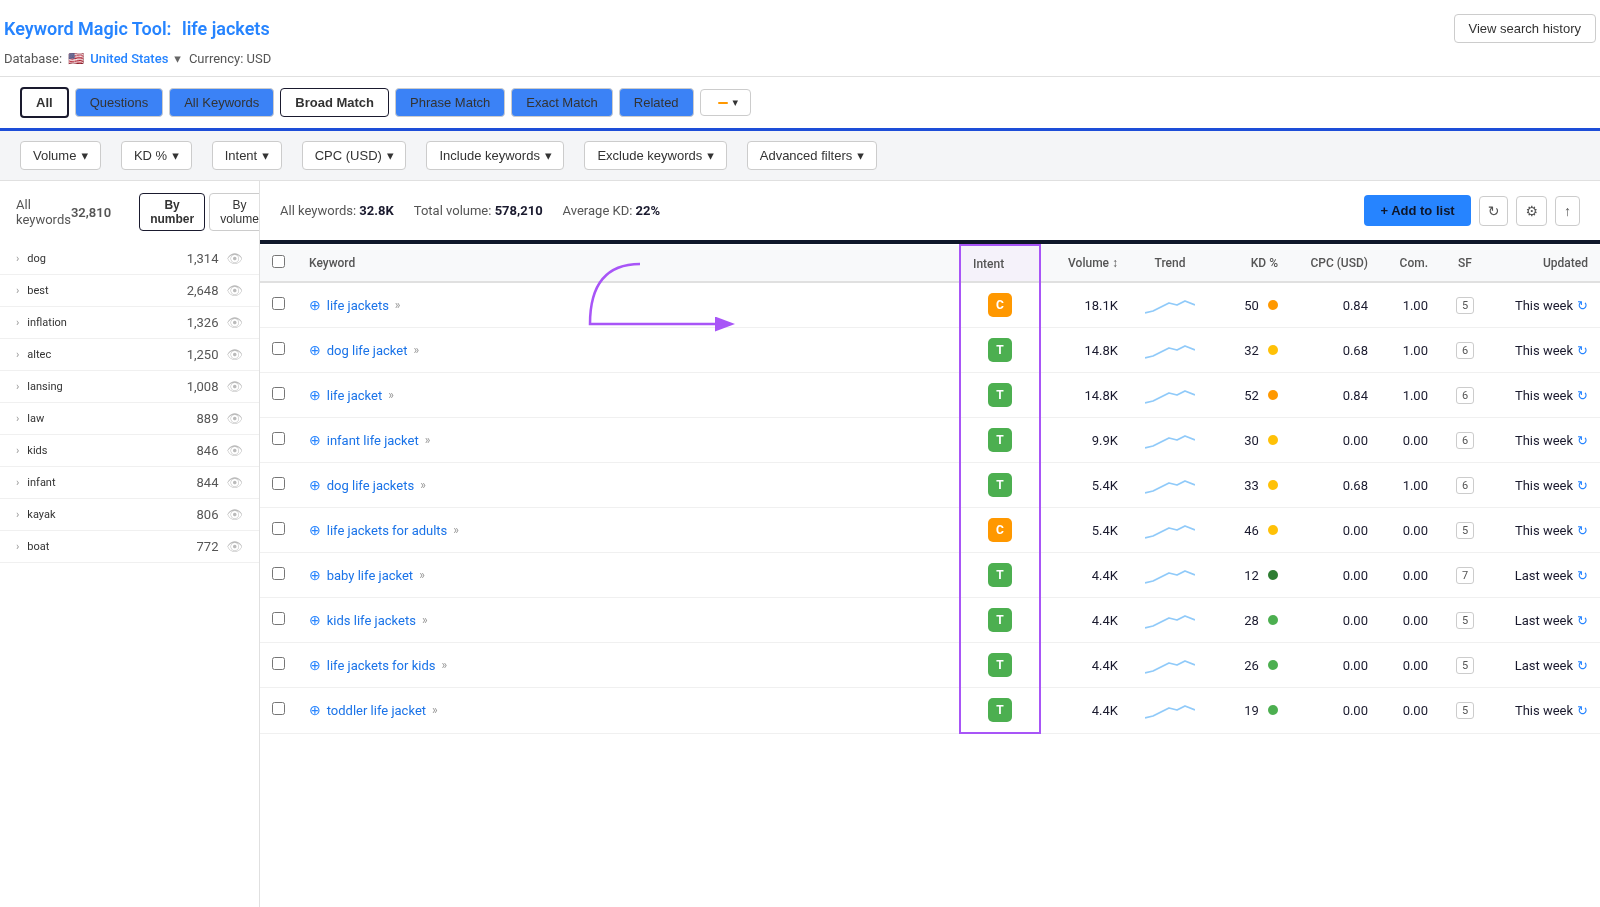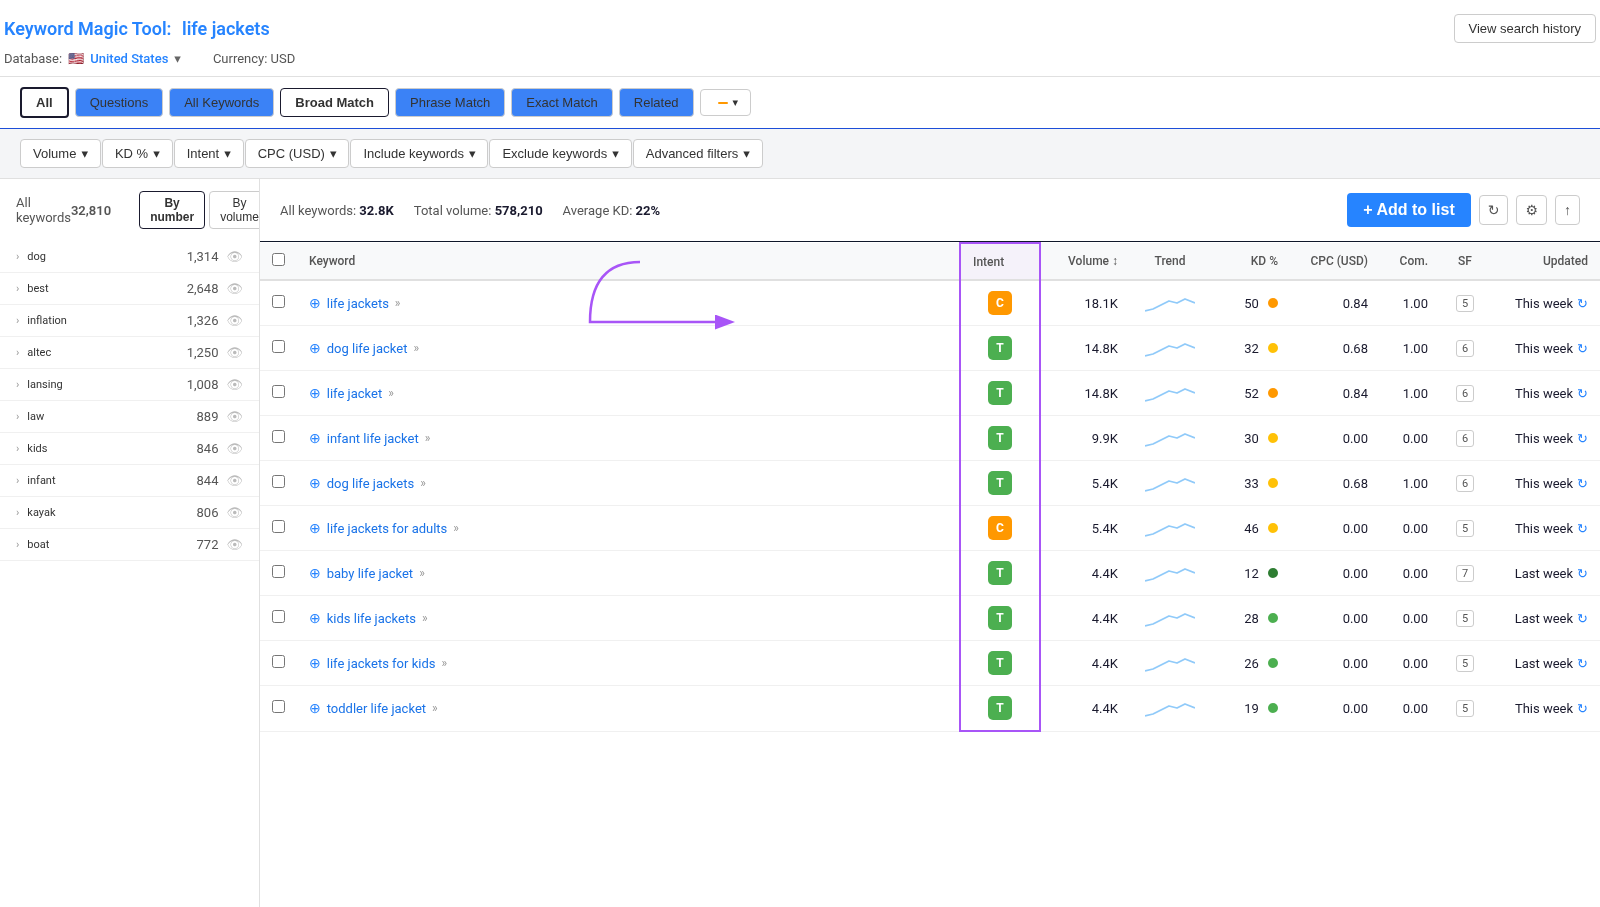--- a/index.html
+++ b/index.html
@@ -6,49 +6,49 @@
     body { font-family: -apple-system, BlinkMacSystemFont, 'Segoe UI', Roboto, sans-serif; background: #f4f5f7; font-size: 13px; color: #1a1a2e; }
 
     .top-bar { background: #fff; padding: 14px 4px 10px; border-bottom: 1px solid #e0e0e0; }
     .title-row { display: flex; align-items: center; justify-content: space-between; margin-bottom: 8px; }
     .title-row h1 { font-size: 18px; font-weight: 600; color: #1a1a2e; }
     .title-row h1 span { color: #2684ff; font-weight: 600; }
     .view-history-btn { border: 1px solid #ccc; background: #fff; padding: 6px 14px; border-radius: 4px; cursor: pointer; font-size: 13px; color: #333; }
     .subtitle-row { display: flex; align-items: center; gap: 6px; font-size: 13px; color: #555; }
     .db-link { color: #2684ff; text-decoration: none; font-weight: 500; }
 
-    .filter-tabs { background: #fff; padding: 10px 20px; border-bottom: 1px solid #1d4ed8; display: flex; align-items: center; gap: 6px; flex-wrap: wrap; }
+    .filter-tabs { background: #fff; padding: 10px 20px; border-bottom: 3px solid #1d4ed8; display: flex; align-items: center; gap: 6px; flex-wrap: wrap; }
     .tab-btn { border: 1px solid #ccc; background: #3b82f6; padding: 6px 14px; border-radius: 4px; cursor: pointer; font-size: 13px; color: #333; font-weight: 400; }
     .tab-btn.active { border: 2px solid #1a1a2e; font-weight: 600; background: #fff; }
     .tab-btn.selected { border: 1px solid #1a1a2e; background: #fff; font-weight: 600; }
     .lang-btn { display: flex; align-items: center; gap: 5px; border: 1px solid #ccc; background: #fff; padding: 6px 12px; border-radius: 4px; cursor: pointer; font-size: 13px; color: #333; }
     .beta-badge { background: #ff9800; color: #fff; font-size: 9px; font-weight: 700; padding: 1px 5px; border-radius: 3px; }
 
-    .filter-row { background: #f4f5f7; padding: 10px 20px; display: flex; gap: 1px; flex-wrap: wrap; border-bottom: 1px solid #e0e0e0; }
+    .filter-row { background: #f4f5f7; padding: 10px 20px; display: flex; gap: 20px; flex-wrap: wrap; border-bottom: 1px solid #e0e0e0; }
     .filter-btn { display: flex; align-items: center; gap: 5px; border: 1px solid #ccc; background: #fff; padding: 6px 12px; border-radius: 4px; cursor: pointer; font-size: 13px; color: #333; }
 
     .main-content { display: flex; height: calc(907px - 160px); }
 
     .sidebar { width: 260px; background: #fff; border-right: 1px solid #e0e0e0; overflow-y: auto; flex-shrink: 0; }
     .sidebar-header { padding: 12px 16px; display: flex; justify-content: space-between; align-items: center; font-size: 13px; color: #555; }
     .sort-btns { display: flex; gap: 4px; }
     .sort-btn { border: 1px solid #ccc; background: #fff; padding: 4px 10px; border-radius: 4px; cursor: pointer; font-size: 12px; color: #333; }
     .sort-btn.active { background: #fff; border: 1px solid #1a1a2e; font-weight: 600; margin-left: 28px; }
     .sidebar-item { display: flex; align-items: center; padding: 8px 16px; cursor: pointer; border-bottom: 1px solid #f0f0f0; }
     .chevron-right { color: #999; font-size: 11px; margin-right: 8px; }
     .kw-label { flex: 1; font-size: 11px; color: #333; }
     .kw-count { color: #555; font-size: 13px; margin-right: 8px; }
     .eye-icon { color: #bbb; font-size: 13px; }
 
     .table-area { flex: 1; background: #fff; overflow: hidden; display: flex; flex-direction: column; }
-    .table-summary { display: flex; align-items: center; padding: 14px 20px; gap: 20px; border-bottom: 1px solid #0f172a; }
+    .table-summary { display: flex; align-items: center; padding: 14px 20px; gap: 20px; border-bottom: 4px solid #0f172a; }
     .summary-text { font-size: 13px; color: #555; }
     .summary-text strong { color: #1a1a2e; font-weight: 700; }
     .summary-actions { margin-left: auto; display: flex; align-items: center; gap: 8px; }
-    .add-to-list-btn { background: #2684ff; color: #ffffff; border: none; padding: 8px 16px; border-radius: 4px; cursor: pointer; font-size: 16px; font-weight: 600; display: flex; align-items: center; gap: 5px; }
+    .add-to-list-btn { background: #2684ff; color: #0f172a; border: none; padding: 8px 16px; border-radius: 4px; cursor: pointer; font-size: 13px; font-weight: 600; display: flex; align-items: center; gap: 5px; }
     .icon-btn { border: 1px solid #ccc; background: #fff; padding: 6px 8px; border-radius: 4px; cursor: pointer; color: #555; font-size: 14px; }
 
     .data-table { width: 100%; border-collapse: collapse; font-size: 13px; }
     .data-table thead tr { background: #f8f9fa; border-bottom: 2px solid #e0e0e0; }
     .data-table th { padding: 10px 12px; text-align: left; font-weight: 500; color: #555; font-size: 12px; white-space: nowrap; }
     .data-table th.center { text-align: center; }
     .data-table th.right { text-align: right; }
     .data-table tbody tr { border-bottom: 1px solid #f0f0f0; }
     .data-table td { padding: 10px 12px; vertical-align: middle; }
     .data-table td.center { text-align: center; }
@@ -106,21 +106,21 @@
       <span>Keyword Magic Tool:</span>
       <span style="color:#2684ff; margin-left:6px;">life jackets</span>
     </h1>
     <button class="view-history-btn">View search history</button>
   </div>
   <div class="subtitle-row">
     <span>Database:</span>
     <span>🇺🇸</span>
     <a href="#" class="db-link">United States</a>
     <span style="color:#666; cursor:pointer;">▾</span>
-    <span style="margin-left:26px;">Currency: USD</span>
+    <span style="margin-left:2px;">Currency: USD</span>
   </div>
 </div>
 
 <div class="filter-tabs">
   <button class="tab-btn active">All</button>
   <button class="tab-btn">Questions</button>
   <button class="tab-btn">All Keywords</button>
   <button class="tab-btn selected">Broad Match</button>
   <button class="tab-btn">Phrase Match</button>
   <button class="tab-btn">Exact Match</button>

